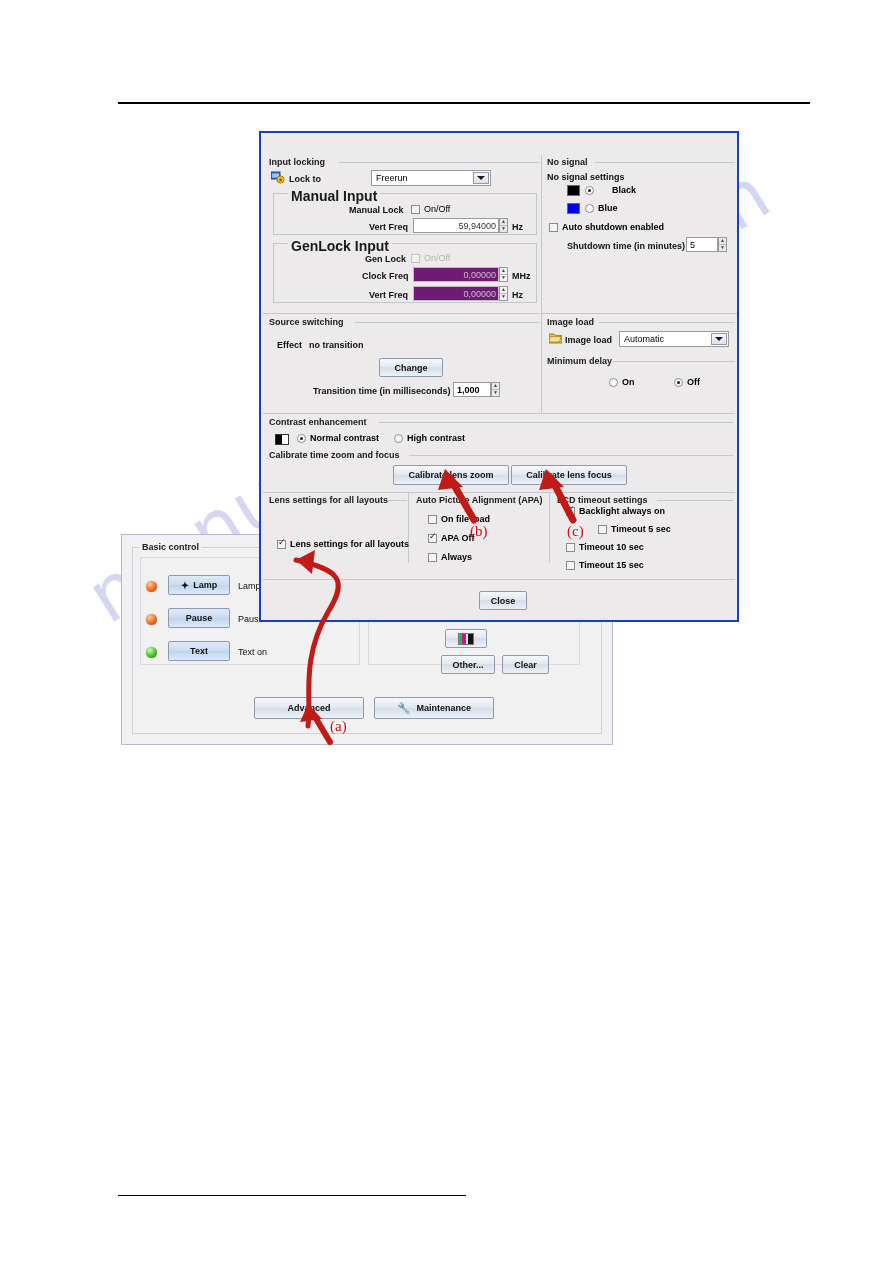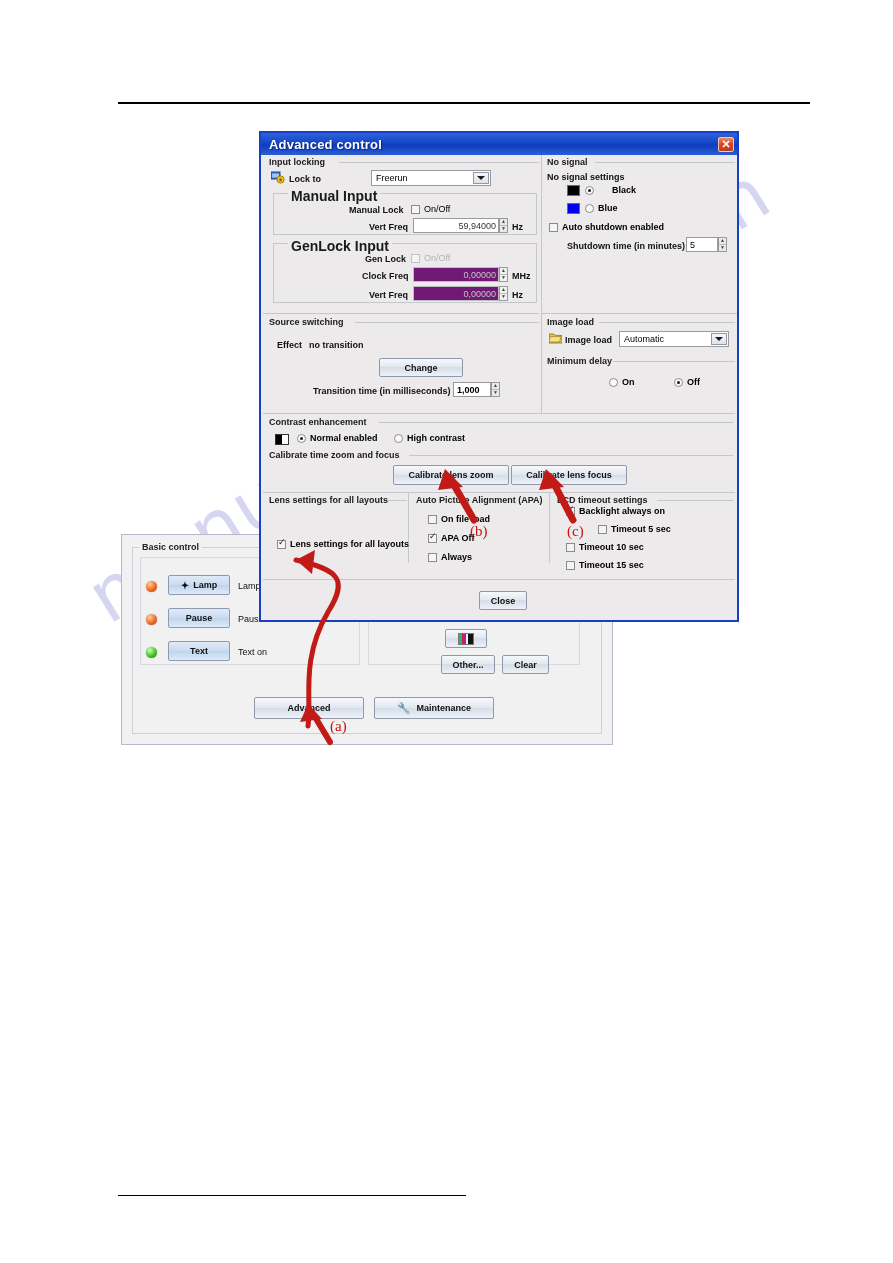--- a/index.html
+++ b/index.html
@@ -255,24 +255,20 @@
     </div>
     <div class="btn" style="left:252px; top:162px; width:120px; height:22px;">
       <span style="margin-right:6px; font-size:11px; color:#7e7e86;">🔧</span>
       <span>Maintenance</span>
     </div>
   </div>
 </div>
 
 <div id="adv-dialog" class="swing">
 
-  <div id="adv-titlebar">
-    <span id="adv-title-text">Advanced control</span>
-    <span id="adv-close">✕</span>
-  </div>
 
   <div id="adv-body">
 
     <div class="sect-title" style="left:8px; top:2px;">Input locking</div>
     <div class="hsep" style="left:78px; top:7px; width:200px;"></div>
 
     <span class="icon-lockto" style="left:10px; top:16px;">
       <svg width="14" height="13" viewBox="0 0 14 13">
         <rect x="0" y="1" width="9" height="7" fill="#3a6fd8" stroke="#1d3f8a" stroke-width="1"></rect>
         <rect x="1" y="2.5" width="7" height="4" fill="#9fc2f5"></rect>
@@ -334,21 +330,21 @@
     <span class="lbl" style="left:251px; top:135px; font-weight:bold;">Hz</span>
 
     <div class="hsep" style="left:2px; top:158px; width:276px;"></div>
 
     <div class="sect-title" style="left:8px; top:162px;">Source switching</div>
     <div class="hsep" style="left:94px; top:167px; width:184px;"></div>
 
     <span class="lbl" style="left:16px; top:185px; font-weight:bold;">Effect</span>
     <span class="lbl" style="left:48px; top:185px; font-weight:bold;">no transition</span>
 
-    <div class="btn" style="left:118px; top:203px; width:84px; height:19px;">
+    <div class="btn" style="left:118px; top:203px; width:64px; height:19px;">
       <span>Change</span>
     </div>
 
     <span class="lbl" style="left:52px; top:231px; font-weight:bold;">Transition time (in milliseconds)</span>
     <div class="fld" style="left:192px; top:227px; width:38px; height:15px; justify-content:flex-start; padding-left:3px; font-weight:bold; color:#000;">
       <span>1,000</span>
     </div>
     <div class="spin" style="left:230px; top:227px; height:15px;">
       <i>▲</i>
         <i>▼</i>
@@ -416,21 +412,21 @@
       <span style="font-weight:bold;">Off</span>
     </div>
 
     <div class="hsep" style="left:2px; top:258px; width:472px;"></div>
     <div class="sect-title" style="left:8px; top:262px;">Contrast enhancement</div>
     <div class="hsep" style="left:118px; top:267px; width:354px;"></div>
 
     <span class="contrast-swatch" style="left:14px; top:279px;"></span>
     <div class="rad on" style="left:36px; top:278px;">
       <span class="dot"></span>
-      <span style="font-weight:bold;">Normal enabled</span>
+      <span style="font-weight:bold;">Normal contrast</span>
     </div>
     <div class="rad" style="left:133px; top:278px;">
       <span class="dot"></span>
       <span style="font-weight:bold;">High contrast</span>
     </div>
 
     <div class="sect-title" style="left:8px; top:295px;">Calibrate time zoom and focus</div>
     <div class="hsep" style="left:148px; top:300px; width:324px;"></div>
 
     <div class="btn" style="left:132px; top:310px; width:116px; height:20px;">

